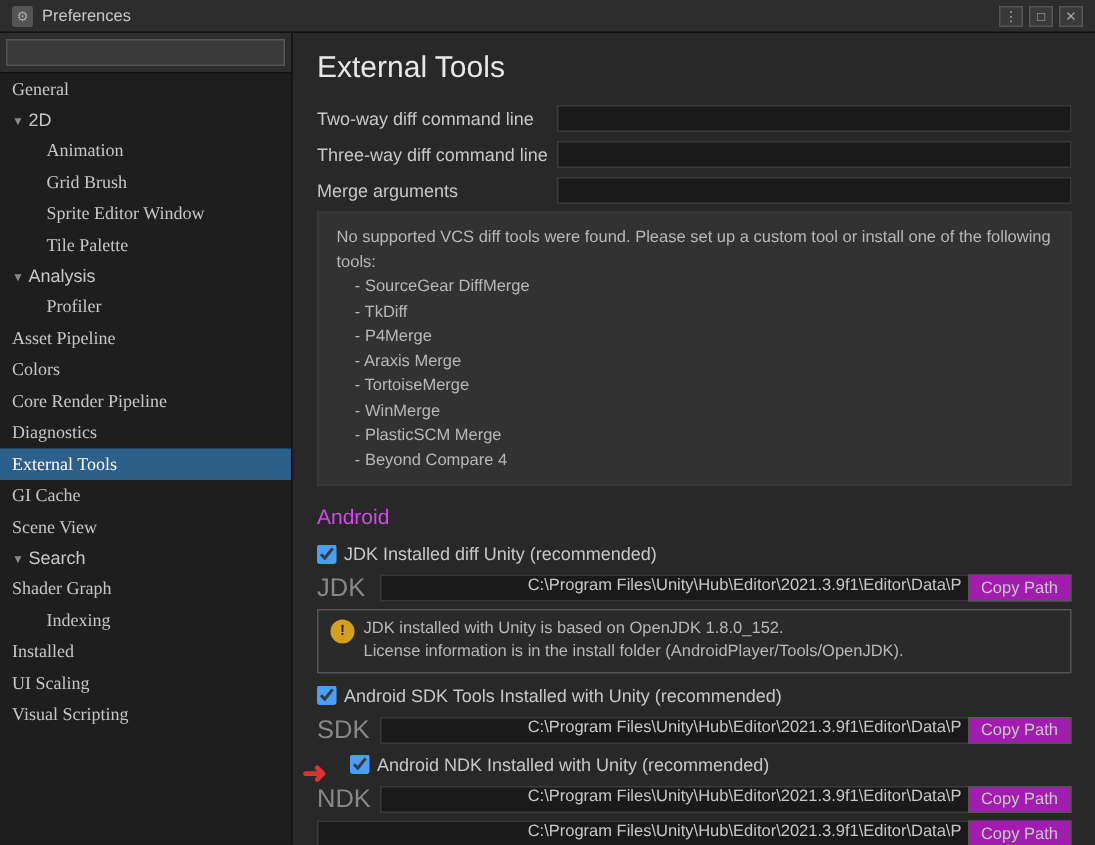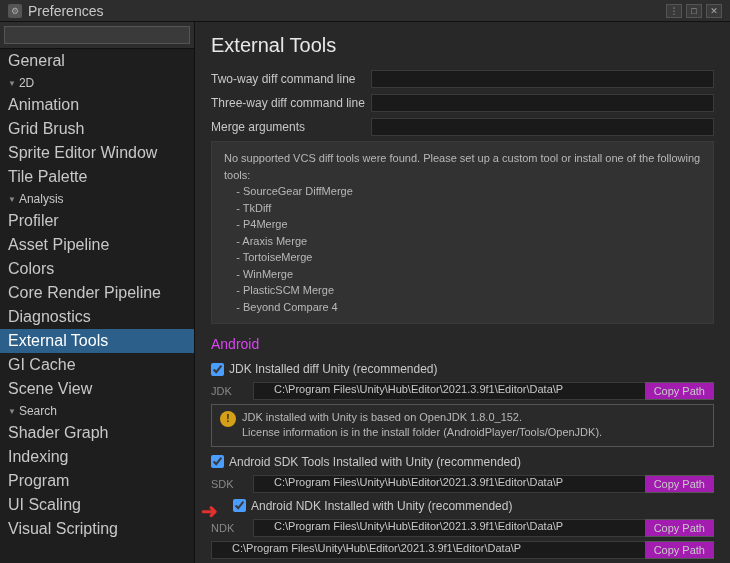--- a/index.html
+++ b/index.html
@@ -34,21 +34,21 @@
       background: #555;
       border-radius: 2px;
       display: flex;
       align-items: center;
       justify-content: center;
       font-size: 9px;
       color: #aaa;
     }
     .title-bar-title {
       color: #c8c8c8;
-      font-size: 14px;
+      font-size: 11px;
     }
     .title-bar-controls {
       display: flex;
       gap: 4px;
     }
     .title-bar-btn {
       width: 16px;
       height: 14px;
       background: #3a3a3a;
       border: 1px solid #555;
@@ -91,27 +91,28 @@
       padding: 2px 6px;
       font-size: 11px;
       height: 18px;
     }
 
     .sidebar-item {
       padding: 3px 8px;
       cursor: pointer;
       white-space: nowrap;
       color: #c8c8c8;
-      font-size: 16px;
+      font-size: 12px;
+      font-family: Liberation Serif, serif;
     }
     .sidebar-item.active {
       background: #2c5f8a;
       color: #fff;
     }
-    .sidebar-item.indent1 { padding-left: 8px; }
+    .sidebar-item.indent1 { padding-left: 31px; }
     .sidebar-category {
       padding: 3px 8px;
       color: #c8c8c8;
       font-size: 12px;
       display: flex;
       align-items: center;
       gap: 3px;
     }
     .sidebar-category .arrow {
       font-size: 8px;
@@ -205,34 +206,35 @@
     
     .sdk-row {
       display: flex;
       align-items: center;
       margin-bottom: 4px;
       gap: 0;
     }
     .sdk-label {
       width: 42px;
       color: #888;
-      font-size: 11px;
+      font-size: 17px;
       flex-shrink: 0;
     }
     .sdk-path {
       flex: 1;
       background: #1a1a1a;
       border: 1px solid #3a3a3a;
       border-right: none;
       color: #c8c8c8;
       height: 18px;
-      padding: 0 20px;
+      padding: 0 4px;
       font-size: 11px;
       overflow: hidden;
       white-space: nowrap;
+      text-align: right;
     }
     .copy-path-btn {
       background: #a21caf;
       border: 1px solid #555;
       color: #c8c8c8;
       font-size: 11px;
       height: 18px;
       padding: 0 8px;
       cursor: pointer;
       white-space: nowrap;
@@ -319,21 +321,21 @@
     <div class="sidebar-item">GI Cache</div>
     <div class="sidebar-item">Scene View</div>
 
     <div class="sidebar-category">
       <span class="arrow">▼</span>
       Search
     </div>
     <div class="sidebar-item">Shader Graph</div>
 
     <div class="sidebar-item indent1">Indexing</div>
-    <div class="sidebar-item">Program</div>
+    <div class="sidebar-item">Installed</div>
     <div class="sidebar-item">UI Scaling</div>
     <div class="sidebar-item">Visual Scripting</div>
   </div>
 
   <div class="content">
     <div class="content-inner">
 
       <div class="page-title">External Tools</div>
 
       <div class="form-row">

